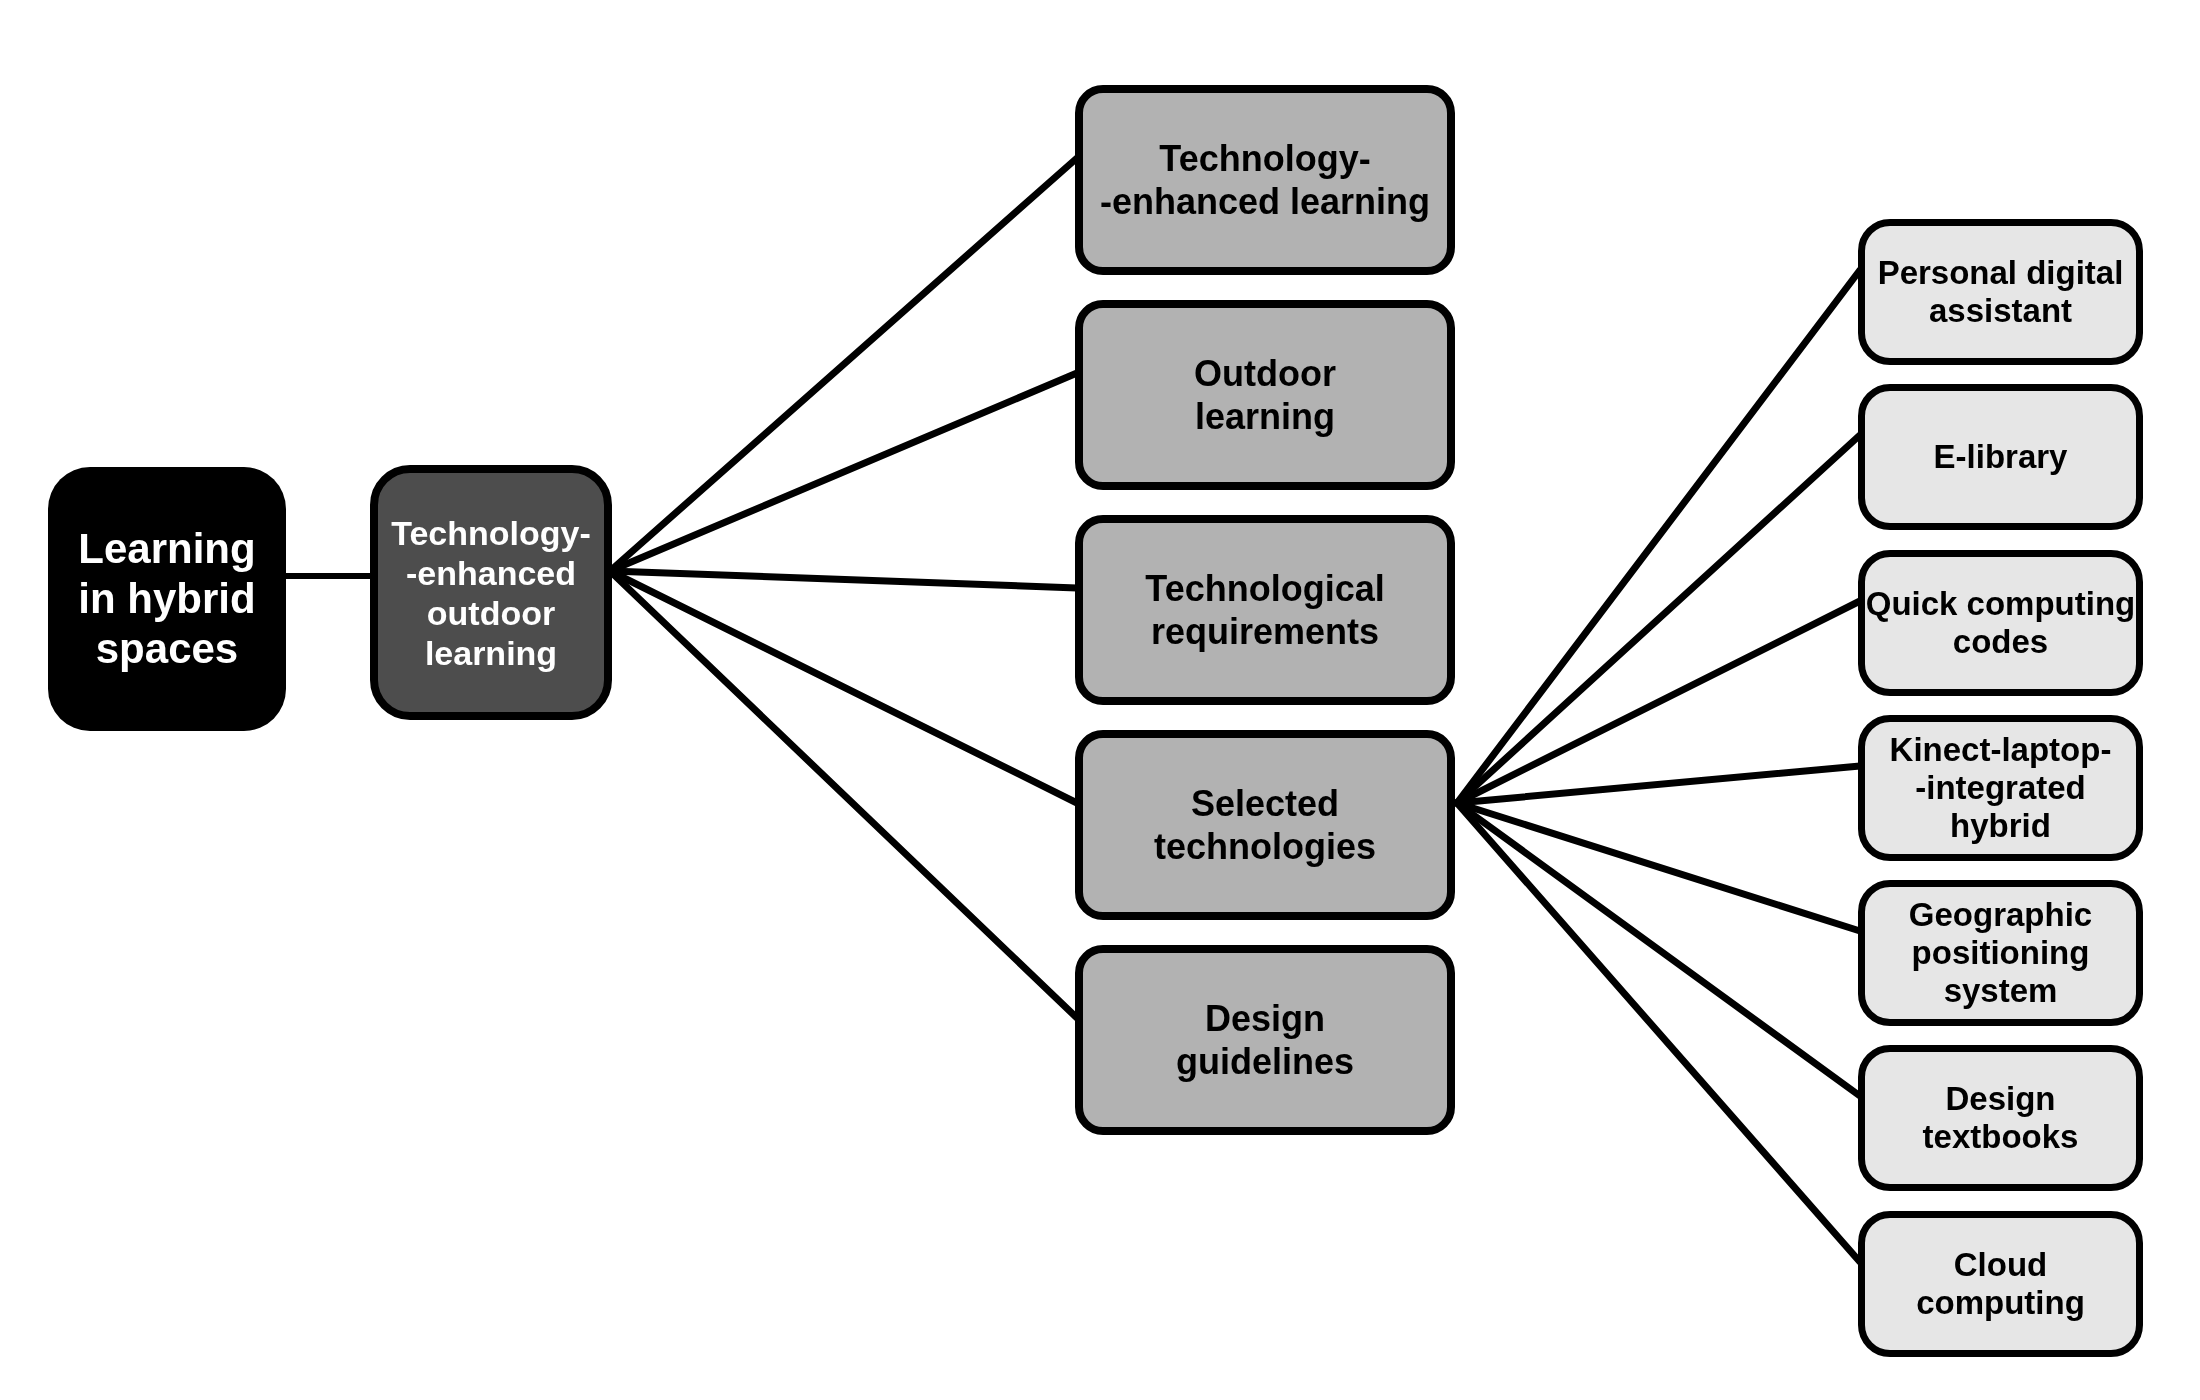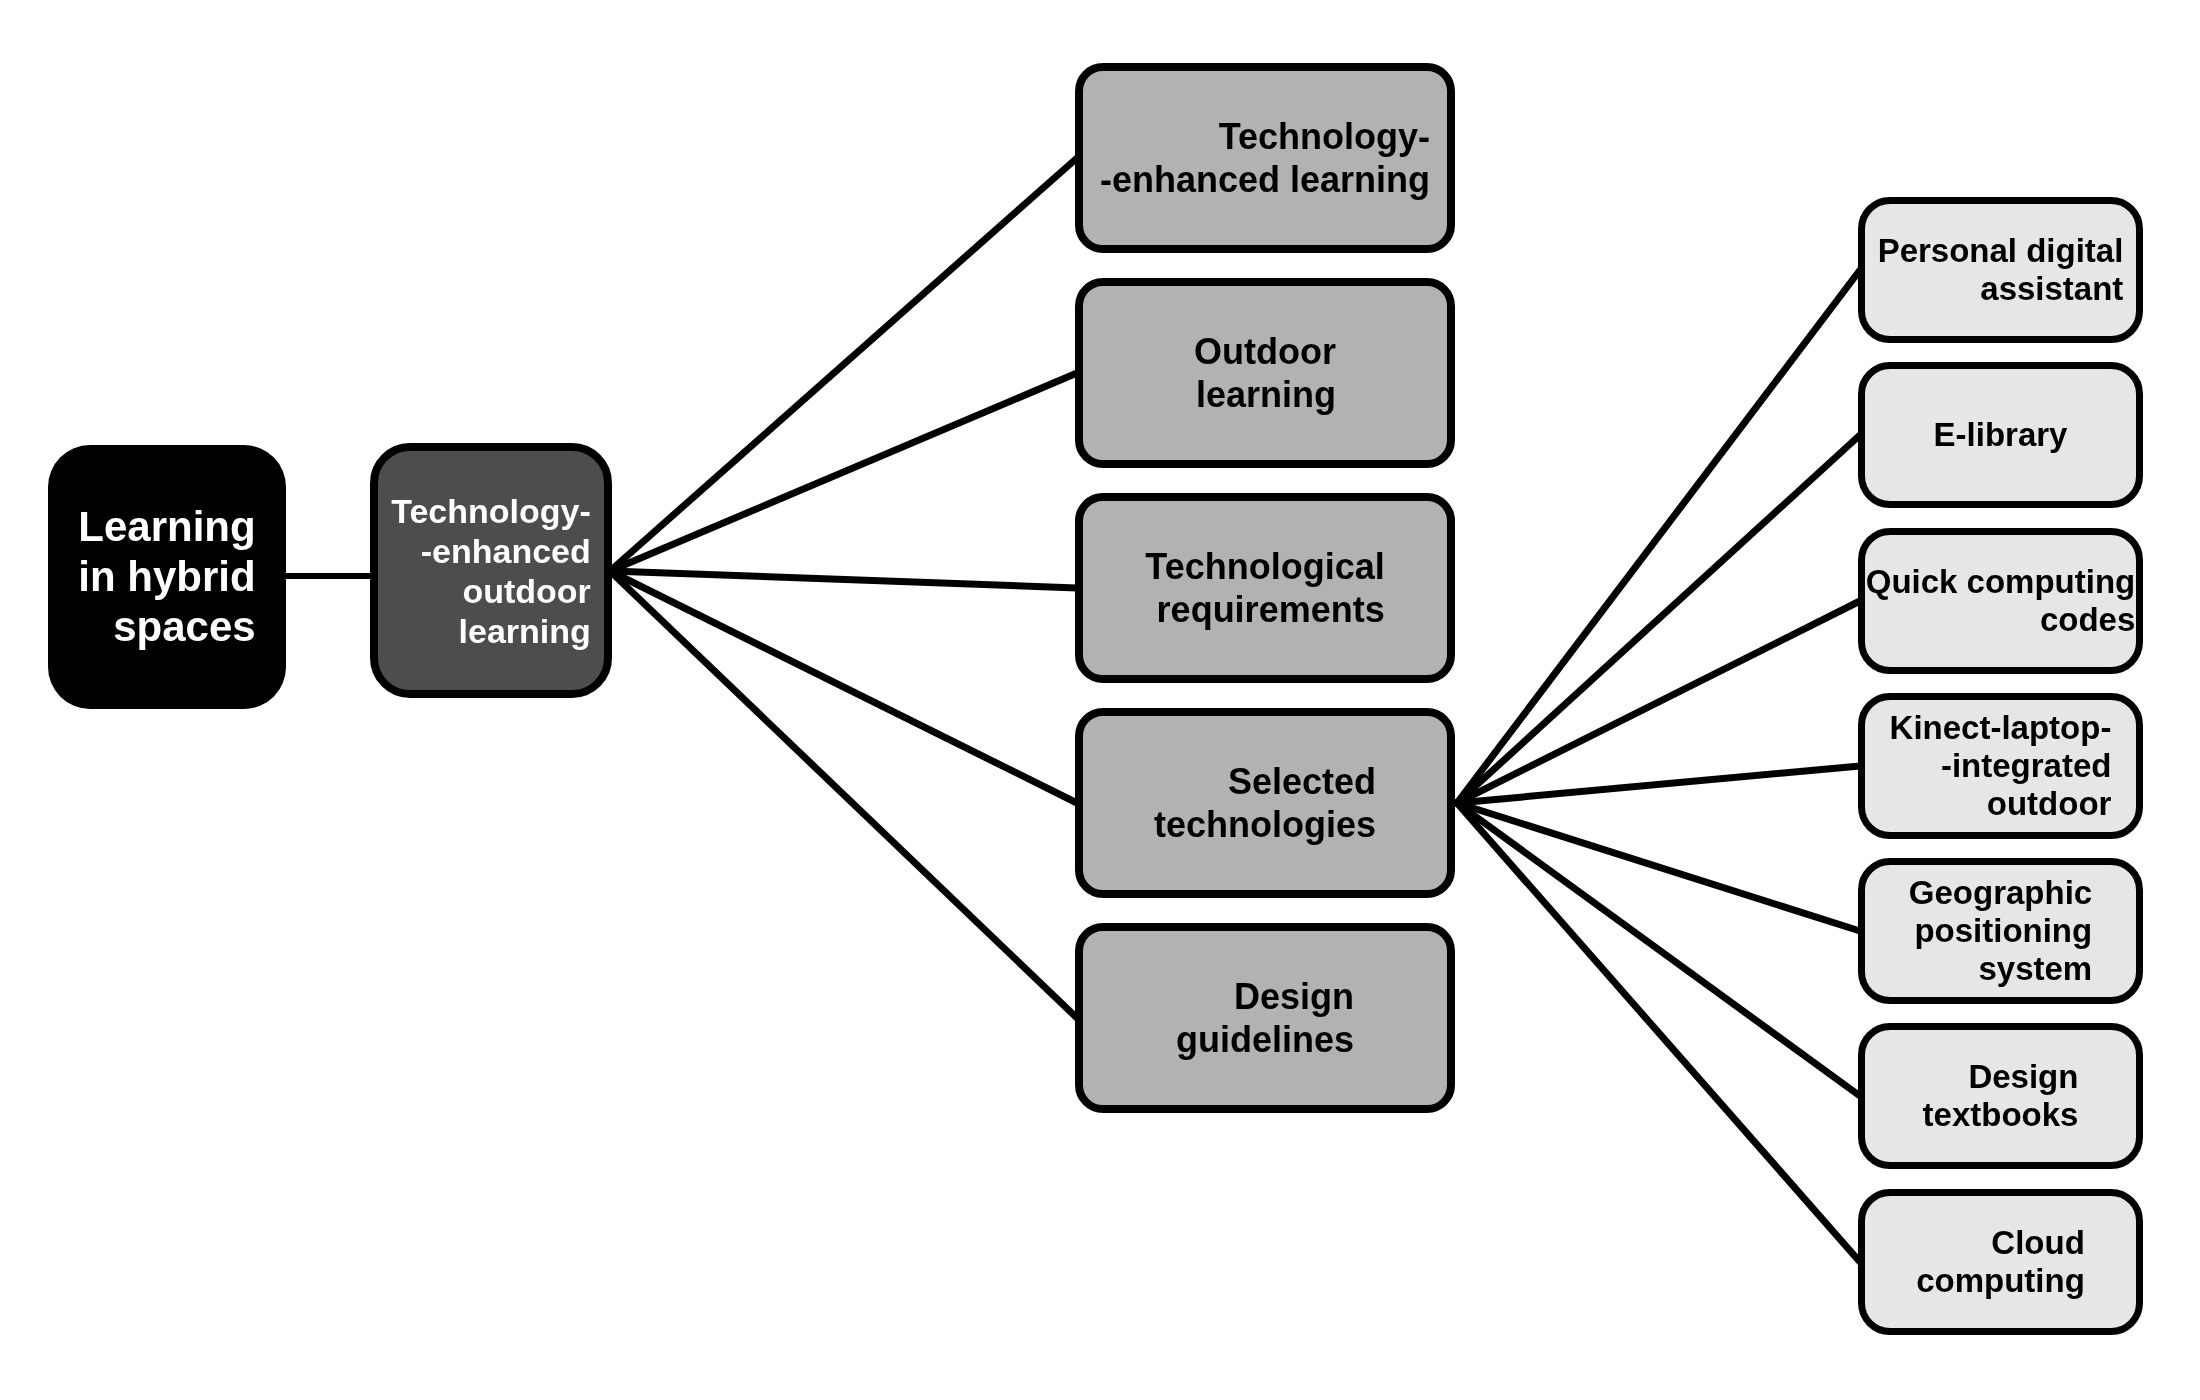--- a/index.html
+++ b/index.html
@@ -29,23 +29,24 @@
   }
   svg.edges line.thin {
     stroke-width: 6;
   }
   .node {
     position: absolute;
     box-sizing: border-box;
     display: flex;
     align-items: center;
     justify-content: center;
-    text-align: right;
+    text-align: center;
     white-space: pre-line;
     font-weight: bold;
+    margin-top: 22px;
   }
   .root {
     left: 48px;
     top: 445px;
     width: 238px;
     height: 264px;
     background: #000000;
     color: #ffffff;
     border-radius: 42px;
     font-size: 42px;
@@ -133,21 +134,21 @@
   <div class="node level2" style="top:923px">Design
 guidelines</div>
 
   <div class="node level3" style="top:197px">Personal digital
 assistant</div>
   <div class="node level3" style="top:362px">E-library</div>
   <div class="node level3" style="top:528px">Quick computing
 codes</div>
   <div class="node level3" style="top:693px">Kinect-laptop-
 -integrated
-outdoor</div>
+hybrid</div>
   <div class="node level3" style="top:858px">Geographic
 positioning
 system</div>
   <div class="node level3" style="top:1023px">Design
 textbooks</div>
   <div class="node level3" style="top:1189px">Cloud
 computing</div>
 
 </div>
 

